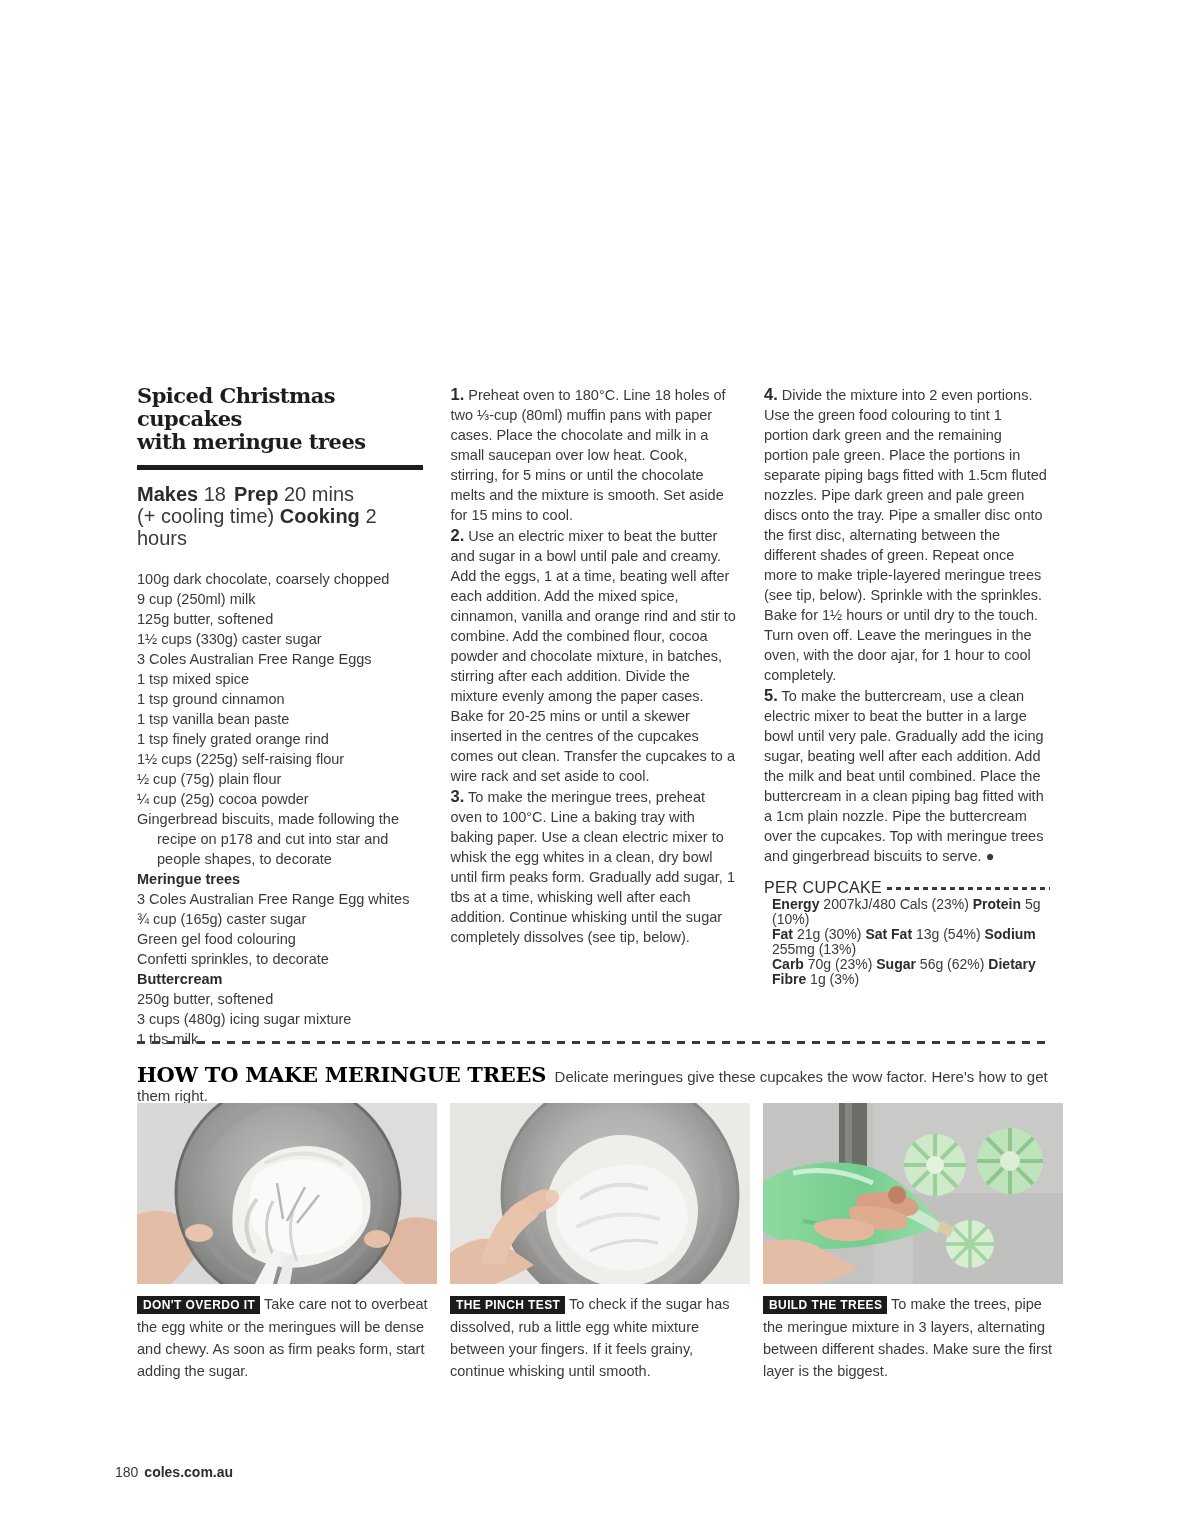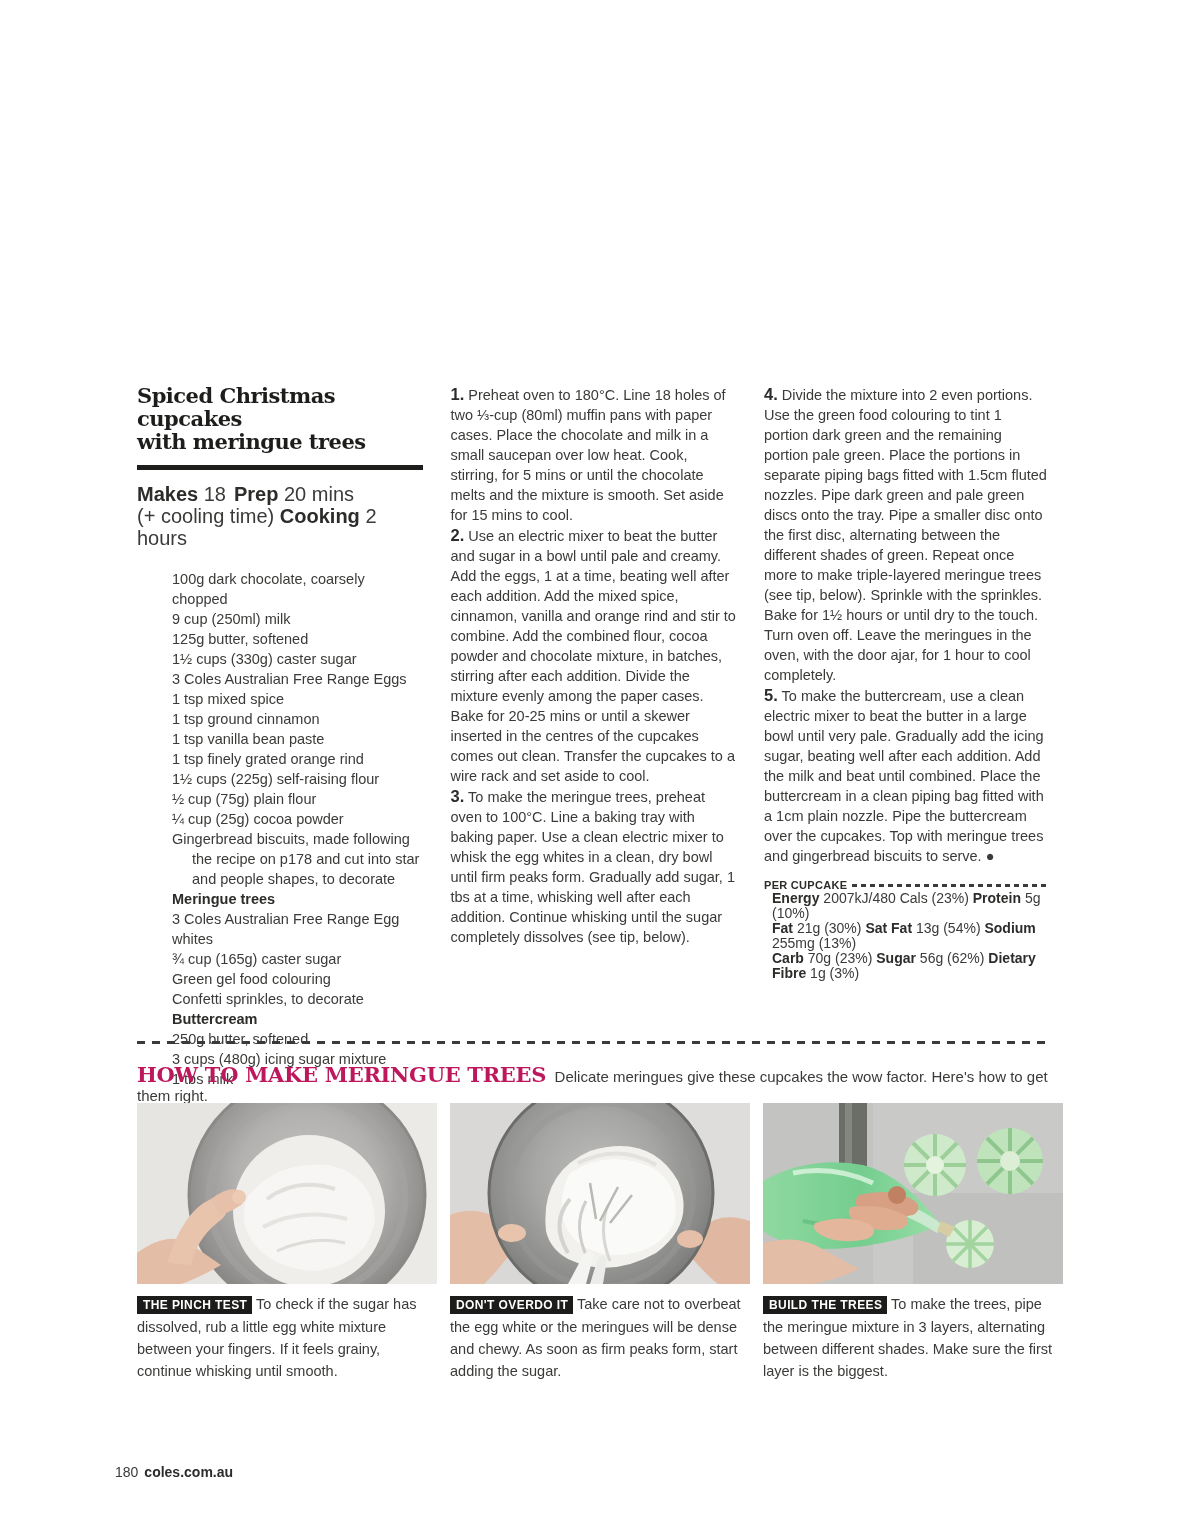--- a/index.html
+++ b/index.html
@@ -18,44 +18,44 @@
   .col { width:286px; }
   .recipe-title {
     font-family:"DejaVu Serif", serif; font-weight:bold;
     font-size:21px; line-height:1.1; letter-spacing:-0.5px;
     color:#1d1d1b;
   }
   .title-rule { height:5px; background:#1d1d1b; margin:12px 0 13px; }
   .meta-line { font-size:20px; line-height:22px; color:#3a3a38; }
   .meta-line b { color:#2c2c2a; }
   .meta-gap { display:inline-block; width:8px; }
-  .ingredients { margin-top:20px; font-size:14.5px; line-height:20px;margin-left:35px; }
+  .ingredients { margin-top:20px; font-size:14.5px; line-height:20px; }
   .ing { color:#3a3a38; }
   .ing.hang { padding-left:20px; text-indent:-20px; }
   .ing.subhead { font-weight:bold; color:#2c2c2a; }
   .step { font-size:14.5px; line-height:20px; color:#3a3a38; text-align:left; }
   .step .num { font-size:16.5px; font-weight:bold; color:#2c2c2a; }
   
   .nutrition { margin-top:13px; }
   .nutri-head { display:flex; align-items:center; }
-  .nutri-label { font-size:11px; font-weight:bold; letter-spacing:0.3px; color:#2c2c2a; white-space:nowrap; }
+  .nutri-label { font-size:16px; font-weight:normal; letter-spacing:0.3px; color:#2c2c2a; white-space:nowrap; }
   .nutri-dashfill { flex:1; height:3px; margin-left:5px;
     background:repeating-linear-gradient(90deg,#3a3a38 0 5px,transparent 5px 9px); }
   .nutri-line { font-size:14px; line-height:15px; color:#3a3a38;padding-left:8px; }
   .nutri-line b { color:#2c2c2a; }
   
   .big-divider {
     position:absolute; left:137px; top:1041px; width:911px; height:3px;
     background:repeating-linear-gradient(90deg,#3a3a38 0 8px,transparent 8px 15px);
   }
   
   .howto-line { position:absolute; left:137px; top:1062px; width:930px; }
   .howto-heading {
     font-family:"DejaVu Serif", serif; font-weight:bold;
-    font-size:21px; letter-spacing:-0.3px; color:#be185d;
+    font-size:21px; letter-spacing:-0.3px; color:#000000;
   }
   .howto-intro { font-size:15px; color:#3a3a38; margin-left:4px; }
   .photos-row {
     position:absolute; left:137px; top:1103px; width:927px;
     display:flex; gap:13px;
   }
   .photo-cell { width:300px; }
   .photo-frame { width:300px; height:181px; overflow:hidden; }
   .photo-frame svg { display:block; }
   .caption { margin-top:9px; font-size:14.5px; line-height:22px; color:#3a3a38; }
@@ -138,52 +138,20 @@
 </div>
 
 <div class="big-divider"></div>
 
 <div class="howto-line">
   <span class="howto-heading">HOW TO MAKE MERINGUE TREES</span>
   <span class="howto-intro">Delicate meringues give these cupcakes the wow factor. Here's how to get them right.</span>
 </div>
 
 <div class="photos-row">
-
-  <div class="photo-cell">
-    <div class="photo-frame">
-      <svg width="300" height="181" viewBox="0 0 300 181" xmlns="http://www.w3.org/2000/svg">
-        <defs>
-          <radialGradient id="metal2" cx="50%" cy="45%" r="60%">
-            <stop offset="0%" stop-color="#c7c6c4"></stop>
-            <stop offset="50%" stop-color="#b2b1af"></stop>
-            <stop offset="80%" stop-color="#949391"></stop>
-            <stop offset="100%" stop-color="#7b7a78"></stop>
-          </radialGradient>
-        </defs>
-        <rect width="300" height="181" fill="#e7e5e2"></rect>
-        <rect x="230" width="70" height="181" fill="#eceae7"></rect>
-        <circle cx="170" cy="92" r="118" fill="url(#metal2)"></circle>
-        <circle cx="170" cy="92" r="118" fill="none" stroke="#8a8987" stroke-width="3"></circle>
-        <circle cx="170" cy="94" r="98" fill="none" stroke="#a5a4a2" stroke-width="7" opacity="0.55"></circle>
-        <circle cx="172" cy="108" r="76" fill="#efeeeb"></circle>
-        <path d="M112,92 Q140,58 192,62 Q236,72 238,116 Q232,160 180,168 Q124,166 108,124 Q104,104 112,92 Z" fill="#f7f6f4"></path>
-        <path d="M130,96 Q160,74 198,86" stroke="#e0dfdc" stroke-width="4" fill="none"></path>
-        <path d="M126,124 Q164,104 210,116" stroke="#e5e4e1" stroke-width="4" fill="none"></path>
-        <path d="M140,148 Q176,132 208,140" stroke="#dddcd9" stroke-width="3" fill="none"></path>
-        <path d="M0,181 L0,150 Q30,128 52,140 L84,162 Q60,176 44,181 Z" fill="#e4bda6"></path>
-        <path d="M30,160 Q46,108 74,96 Q86,92 90,102 Q92,112 80,120 Q60,136 54,162 Z" fill="#e8c4ad"></path>
-        <path d="M74,96 Q92,82 104,88 Q112,94 104,102 Q92,110 82,112 Z" fill="#e6c0a9"></path>
-        <circle cx="102" cy="94" r="7" fill="#eccab3"></circle>
-      </svg>
-    </div>
-    <div class="caption">
-      <span class="tag">THE PINCH TEST</span><span> To check if the sugar has dissolved, rub a little egg white mixture between your fingers. If it feels grainy, continue whisking until smooth.</span>
-    </div>
-  </div>
 
   <div class="photo-cell">
     <div class="photo-frame">
       <svg width="300" height="181" viewBox="0 0 300 181" xmlns="http://www.w3.org/2000/svg">
         <defs>
           <radialGradient id="metal1" cx="48%" cy="42%" r="62%">
             <stop offset="0%" stop-color="#bdbdbb"></stop>
             <stop offset="45%" stop-color="#a6a6a4"></stop>
             <stop offset="78%" stop-color="#8b8b89"></stop>
             <stop offset="100%" stop-color="#737371"></stop>
@@ -204,20 +172,52 @@
         <path d="M128,60 Q170,40 206,62" stroke="#e3e2df" stroke-width="4" fill="none"></path>
         <path d="M150,118 l18,-34 M160,120 l22,-28 M146,116 l-6,-36" stroke="#b9b8b5" stroke-width="2.5" fill="none"></path>
         <path d="M118,181 l16,-30 q6,-6 10,0 l-8,30 Z" fill="#f4f4f2"></path>
         <path d="M140,181 l8,-26 q6,-5 9,1 l-4,25 Z" fill="#ececea"></path>
         <ellipse cx="62" cy="130" rx="14" ry="9" fill="#e8c4ad"></ellipse>
         <ellipse cx="240" cy="136" rx="13" ry="9" fill="#e5bfa8"></ellipse>
       </svg>
     </div>
     <div class="caption">
       <span class="tag">DON'T OVERDO IT</span><span> Take care not to overbeat the egg white or the meringues will be dense and chewy. As soon as firm peaks form, start adding the sugar.</span>
+    </div>
+  </div>
+
+  <div class="photo-cell">
+    <div class="photo-frame">
+      <svg width="300" height="181" viewBox="0 0 300 181" xmlns="http://www.w3.org/2000/svg">
+        <defs>
+          <radialGradient id="metal2" cx="50%" cy="45%" r="60%">
+            <stop offset="0%" stop-color="#c7c6c4"></stop>
+            <stop offset="50%" stop-color="#b2b1af"></stop>
+            <stop offset="80%" stop-color="#949391"></stop>
+            <stop offset="100%" stop-color="#7b7a78"></stop>
+          </radialGradient>
+        </defs>
+        <rect width="300" height="181" fill="#e7e5e2"></rect>
+        <rect x="230" width="70" height="181" fill="#eceae7"></rect>
+        <circle cx="170" cy="92" r="118" fill="url(#metal2)"></circle>
+        <circle cx="170" cy="92" r="118" fill="none" stroke="#8a8987" stroke-width="3"></circle>
+        <circle cx="170" cy="94" r="98" fill="none" stroke="#a5a4a2" stroke-width="7" opacity="0.55"></circle>
+        <circle cx="172" cy="108" r="76" fill="#efeeeb"></circle>
+        <path d="M112,92 Q140,58 192,62 Q236,72 238,116 Q232,160 180,168 Q124,166 108,124 Q104,104 112,92 Z" fill="#f7f6f4"></path>
+        <path d="M130,96 Q160,74 198,86" stroke="#e0dfdc" stroke-width="4" fill="none"></path>
+        <path d="M126,124 Q164,104 210,116" stroke="#e5e4e1" stroke-width="4" fill="none"></path>
+        <path d="M140,148 Q176,132 208,140" stroke="#dddcd9" stroke-width="3" fill="none"></path>
+        <path d="M0,181 L0,150 Q30,128 52,140 L84,162 Q60,176 44,181 Z" fill="#e4bda6"></path>
+        <path d="M30,160 Q46,108 74,96 Q86,92 90,102 Q92,112 80,120 Q60,136 54,162 Z" fill="#e8c4ad"></path>
+        <path d="M74,96 Q92,82 104,88 Q112,94 104,102 Q92,110 82,112 Z" fill="#e6c0a9"></path>
+        <circle cx="102" cy="94" r="7" fill="#eccab3"></circle>
+      </svg>
+    </div>
+    <div class="caption">
+      <span class="tag">THE PINCH TEST</span><span> To check if the sugar has dissolved, rub a little egg white mixture between your fingers. If it feels grainy, continue whisking until smooth.</span>
     </div>
   </div>
 
   <div class="photo-cell">
     <div class="photo-frame">
       <svg width="300" height="181" viewBox="0 0 300 181" xmlns="http://www.w3.org/2000/svg">
         <defs>
           <linearGradient id="bag3" x1="0" y1="0" x2="1" y2="0">
             <stop offset="0%" stop-color="#8fd9a0"></stop>
             <stop offset="55%" stop-color="#74cd8e"></stop>

